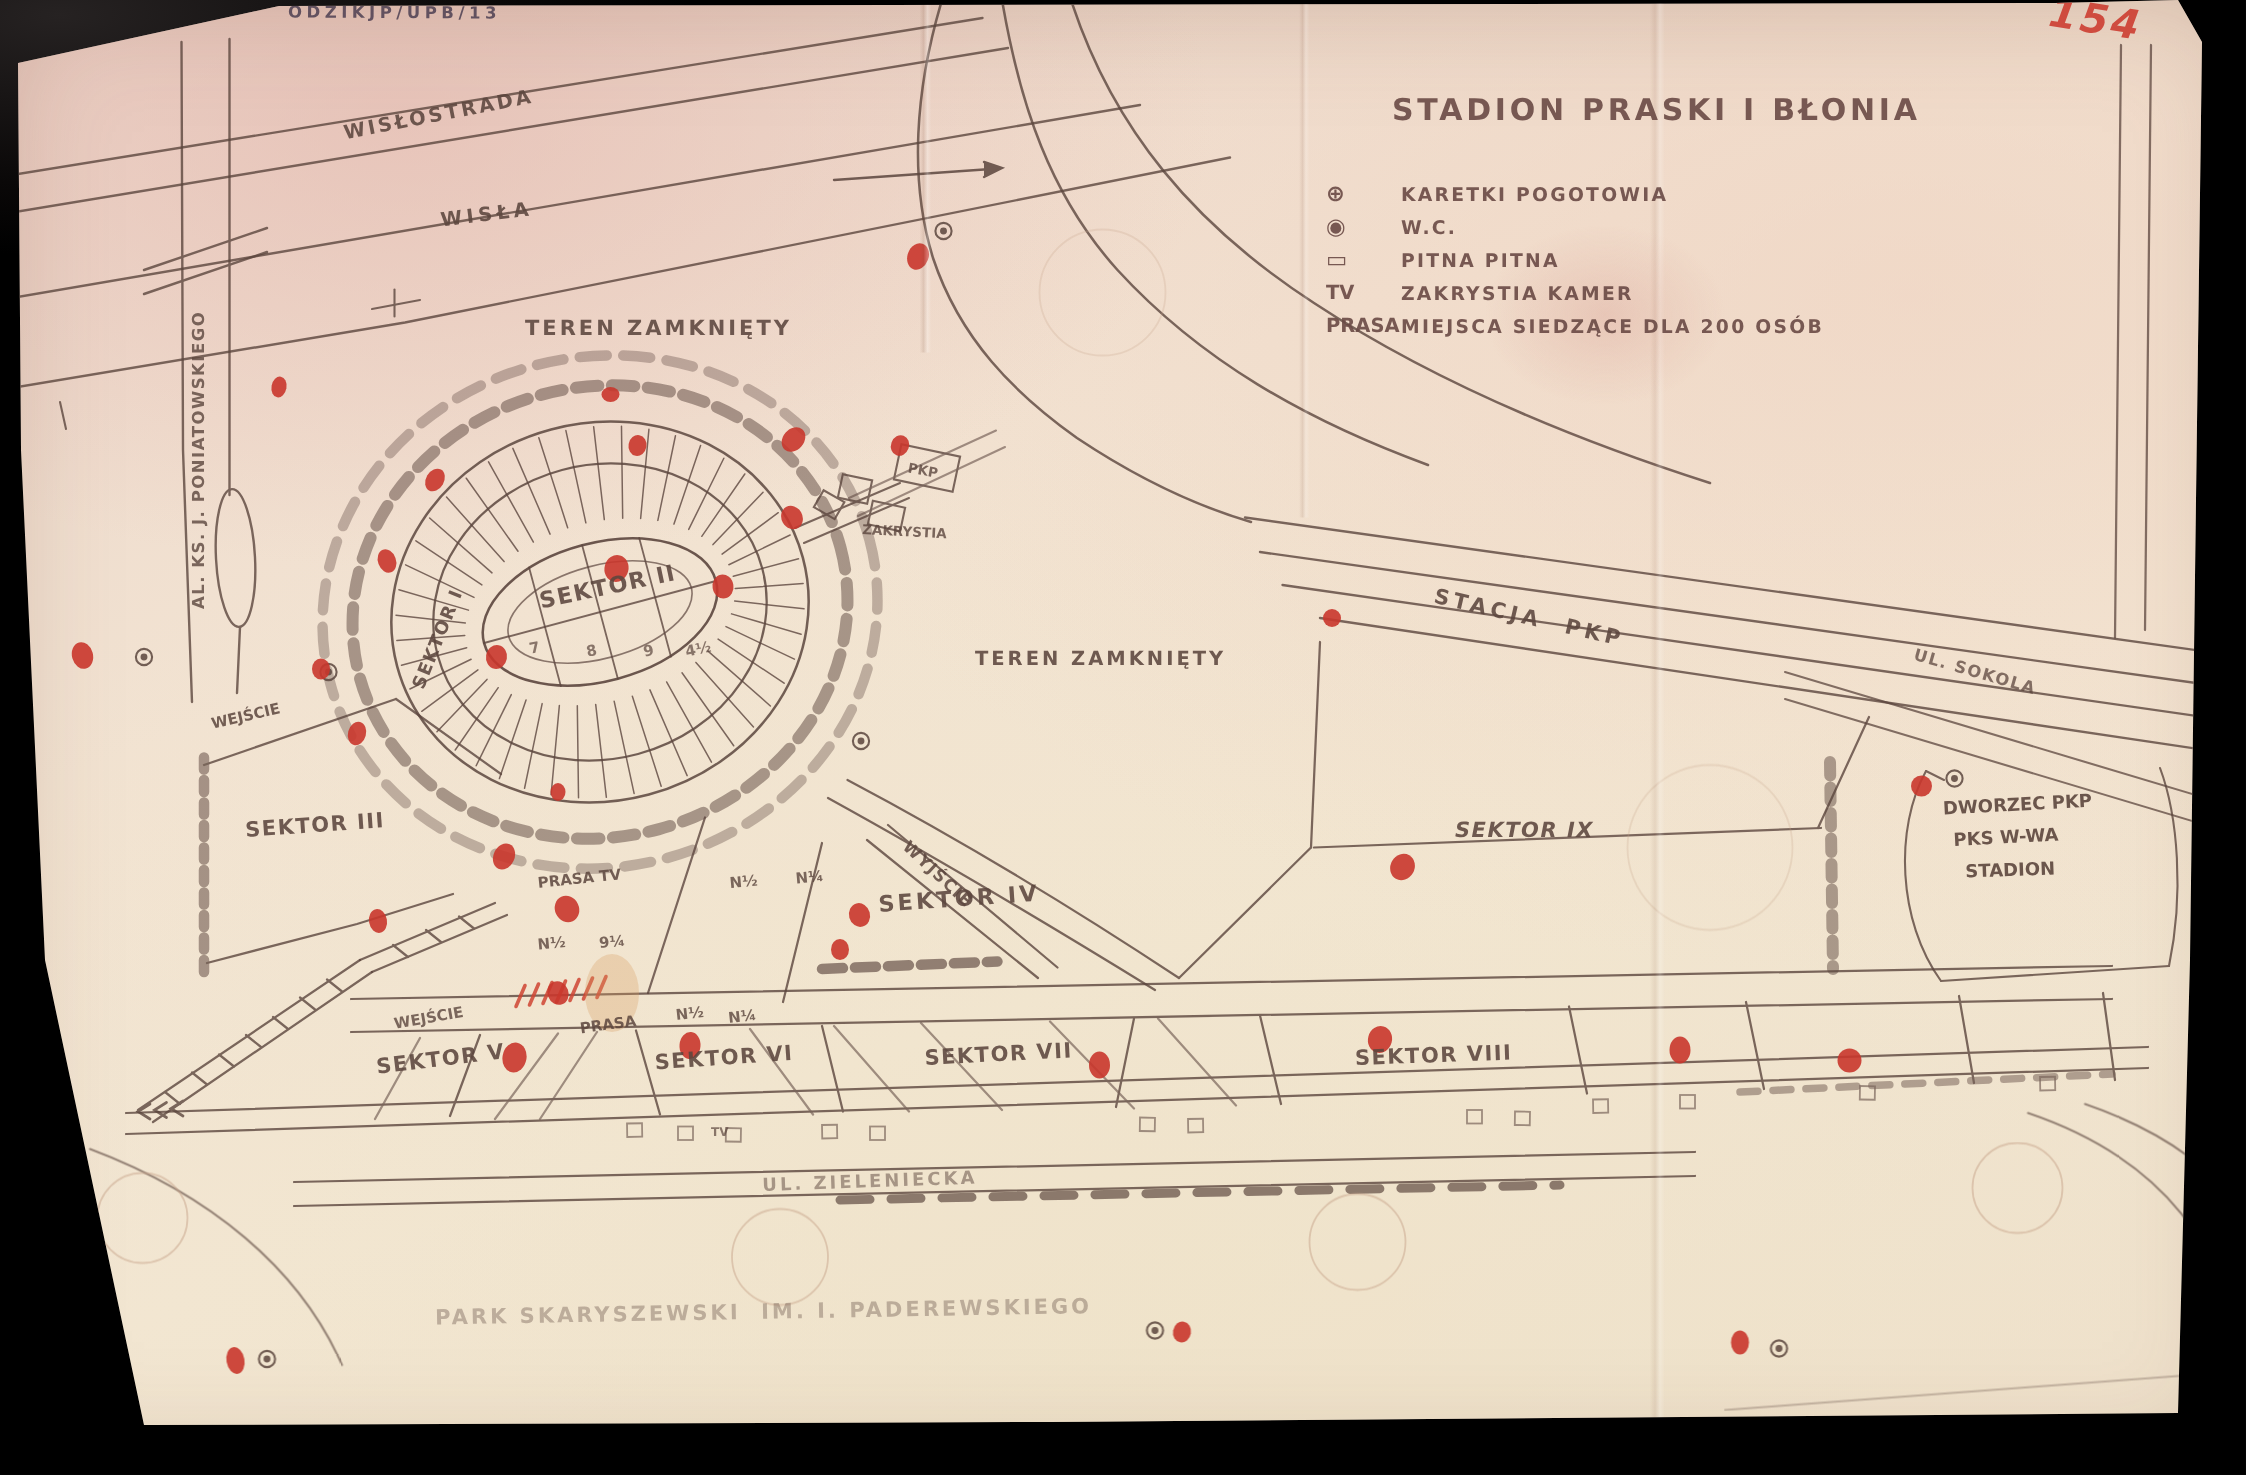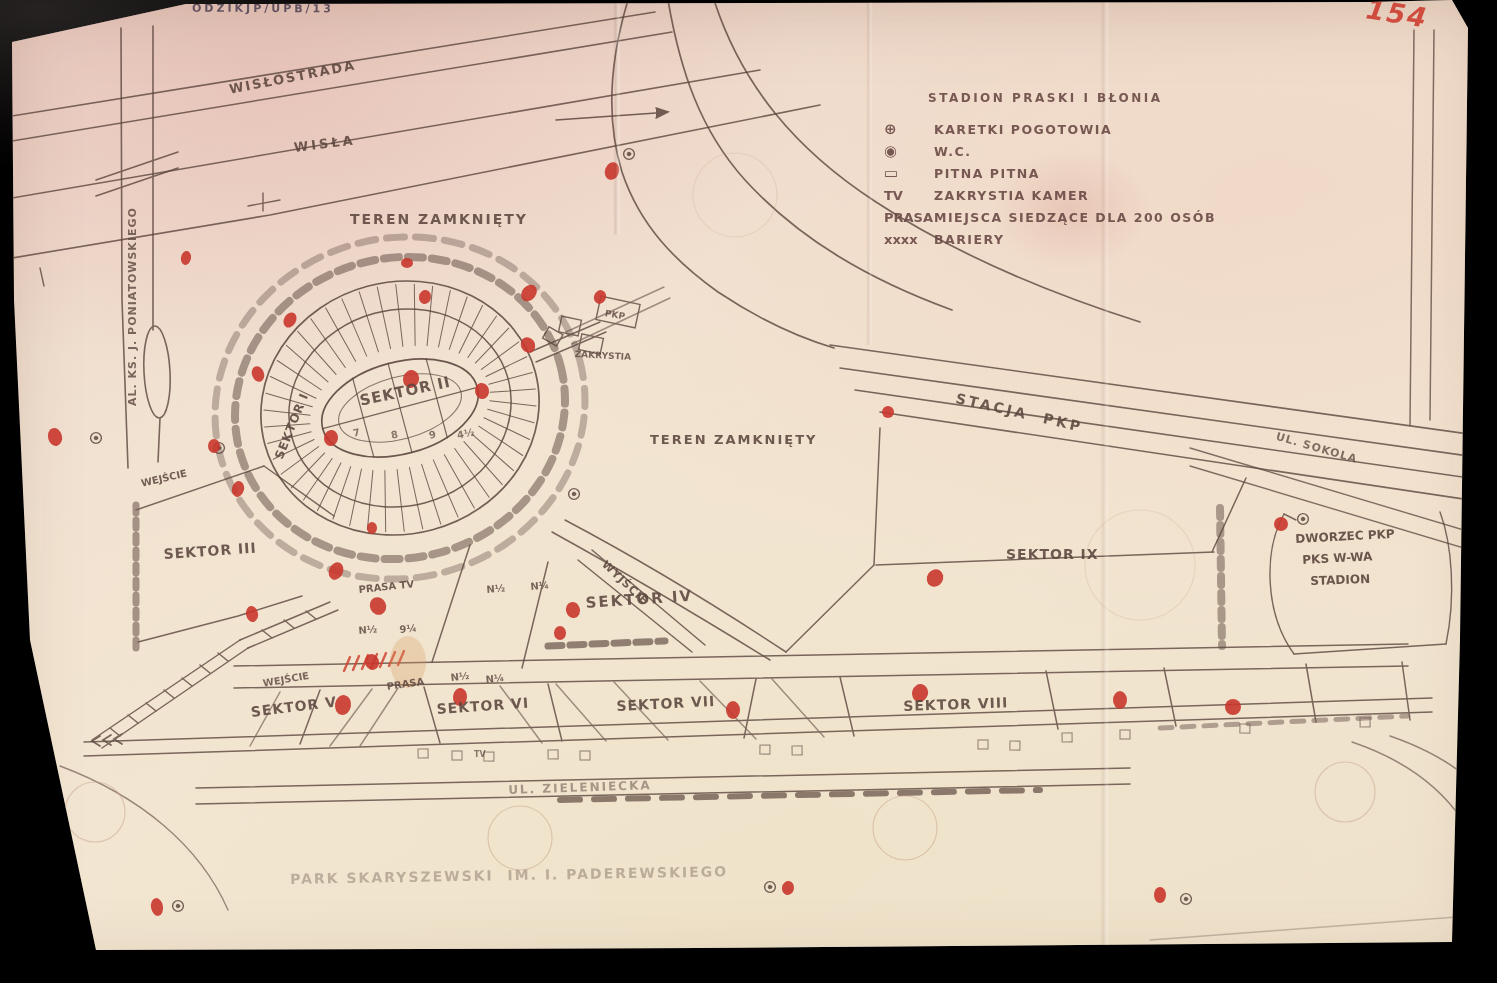--- a/index.html
+++ b/index.html
@@ -23,21 +23,21 @@
   .crease{position:absolute;top:0;pointer-events:none;}
   #labels-layer{position:absolute;inset:0;pointer-events:none;}
   .mlabel{
     position:absolute;color:#5c463e;white-space:pre;transform-origin:0 0;
     font-weight:bold;opacity:.88;
   }
   #doc-code{position:absolute;left:192px;top:2px;font-size:11px;letter-spacing:3px;
     color:#4d3f52;font-weight:bold;opacity:.85;transform:rotate(.3deg);}
   #page-number{position:absolute;left:1366px;top:-2px;font-size:27px;color:#cc3d31;
     font-weight:bold;font-style:italic;transform:rotate(9deg);opacity:.9;letter-spacing:2px;}
-  #map-title{position:absolute;left:928px;top:91px;font-size:12px;letter-spacing:2.5px;
+  #map-title{position:absolute;left:928px;top:61px;font-size:20px;letter-spacing:2.5px;
     color:#6a4a45;font-weight:bold;opacity:.9;}
   #legend{position:absolute;left:884px;top:118px;color:#6a4a45;font-weight:bold;opacity:.9;}
   .legend-row{display:flex;align-items:center;height:22px;font-size:12.5px;}
   .legend-sym{display:inline-block;width:50px;font-size:13px;letter-spacing:0;}
   .legend-sym.big{font-size:15px;}
   .legend-text{letter-spacing:1.5px;white-space:pre;text-align:center;}
   #stamp-smudge{position:absolute;left:990px;top:150px;width:160px;height:120px;
     background:radial-gradient(closest-side,rgba(210,145,135,.28),rgba(210,145,135,0));}
   svg{position:absolute;inset:0;}
 </style>
@@ -345,40 +345,36 @@
       <span class="legend-text">PITNA PITNA</span>
     </div>
     <div class="legend-row">
       <span class="legend-sym">TV</span>
       <span class="legend-text">ZAKRYSTIA KAMER</span>
     </div>
     <div class="legend-row">
       <span class="legend-sym">PRASA</span>
       <span class="legend-text">MIEJSCA SIEDZĄCE DLA 200 OSÓB</span>
     </div>
-    <div class="legend-row">
-      <span class="legend-sym">xxxx</span>
-      <span class="legend-text">BARIERY</span>
-    </div>
   </div>
 
   <div id="labels-layer">
       <div class="mlabel" style="left: 228px; top: 82px; font-size: 13px; transform: rotate(-11deg); letter-spacing: 2px;">WISŁOSTRADA</div>
       <div class="mlabel" style="left: 293px; top: 140px; font-size: 13px; transform: rotate(-7deg); letter-spacing: 3px;">WISŁA</div>
       <div class="mlabel" style="left: 350px; top: 211px; font-size: 14px; letter-spacing: 2px;">TEREN ZAMKNIĘTY</div>
       <div class="mlabel" style="left: 650px; top: 432px; font-size: 13px; letter-spacing: 2px;">TEREN ZAMKNIĘTY</div>
       <div class="mlabel" style="left: 272px; top: 456px; font-size: 12px; transform: rotate(-68deg); letter-spacing: 1px;">SEKTOR I</div>
       <div class="mlabel" style="left: 358px; top: 392px; font-size: 15px; transform: rotate(-12deg); letter-spacing: 1px;">SEKTOR II</div>
       <div class="mlabel" style="left: 163px; top: 546px; font-size: 14px; transform: rotate(-4deg); letter-spacing: 1px;">SEKTOR III</div>
       <div class="mlabel" style="left: 585px; top: 594px; font-size: 15px; transform: rotate(-4deg); letter-spacing: 2px;">SEKTOR IV</div>
       <div class="mlabel" style="left: 250px; top: 704px; font-size: 14px; transform: rotate(-7deg); letter-spacing: 1px;">SEKTOR V</div>
       <div class="mlabel" style="left: 436px; top: 701px; font-size: 14px; transform: rotate(-4deg); letter-spacing: 1px;">SEKTOR VI</div>
       <div class="mlabel" style="left: 616px; top: 698px; font-size: 14px; transform: rotate(-3deg); letter-spacing: 1px;">SEKTOR VII</div>
       <div class="mlabel" style="left: 903px; top: 698px; font-size: 14px; transform: rotate(-2deg); letter-spacing: 1px;">SEKTOR VIII</div>
-      <div class="mlabel" style="left: 1006px; top: 546px; font-size: 14px; letter-spacing: 1px;">SEKTOR IX</div>
+      <div class="mlabel" style="left: 970px; top: 546px; font-size: 14px; letter-spacing: 1px; font-style: italic;">SEKTOR IX</div>
       <div class="mlabel" style="left: 958px; top: 390px; font-size: 14px; transform: rotate(13deg); letter-spacing: 3px;">STACJA  PKP</div>
       <div class="mlabel" style="left: 1278px; top: 430px; font-size: 11px; transform: rotate(16deg); letter-spacing: 1px; opacity: 0.75;">UL. SOKOLA</div>
       <div class="mlabel" style="left: 126px; top: 406px; font-size: 11px; transform: rotate(-90deg); letter-spacing: 1px; opacity: 0.8;">AL. KS. J. PONIATOWSKIEGO</div>
       <div class="mlabel" style="left: 140px; top: 478px; font-size: 10px; transform: rotate(-13deg); opacity: 0.85;">WEJŚCIE</div>
       <div class="mlabel" style="left: 608px; top: 558px; font-size: 11px; transform: rotate(43deg); letter-spacing: 1px; opacity: 0.85;">WYJŚCIE</div>
       <div class="mlabel" style="left: 262px; top: 678px; font-size: 10px; transform: rotate(-10deg); opacity: 0.8;">WEJŚCIE</div>
       <div class="mlabel" style="left: 358px; top: 584px; font-size: 10px; transform: rotate(-6deg); opacity: 0.85;">PRASA TV</div>
       <div class="mlabel" style="left: 386px; top: 681px; font-size: 10px; transform: rotate(-8deg); opacity: 0.85;">PRASA</div>
       <div class="mlabel" style="left: 575px; top: 349px; font-size: 9px; transform: rotate(3deg); opacity: 0.8;">ZAKRYSTIA</div>
       <div class="mlabel" style="left: 606px; top: 308px; font-size: 9px; transform: rotate(10deg); opacity: 0.8;">PKP</div>

